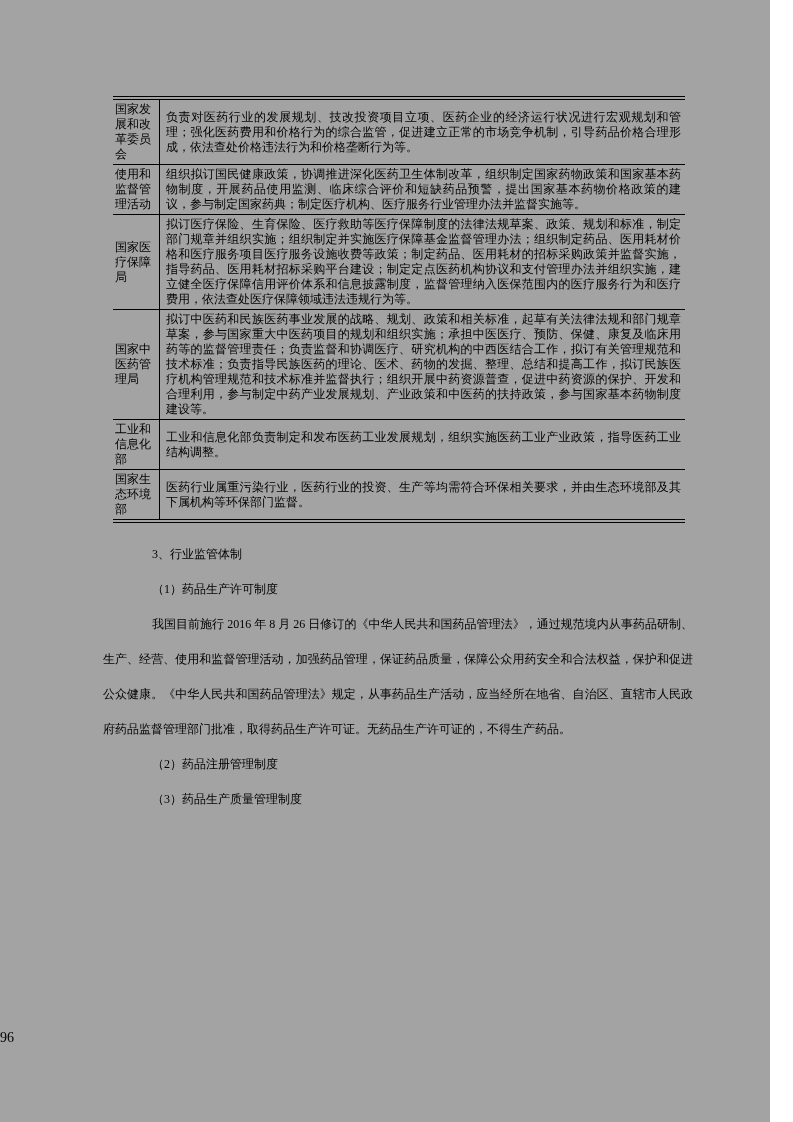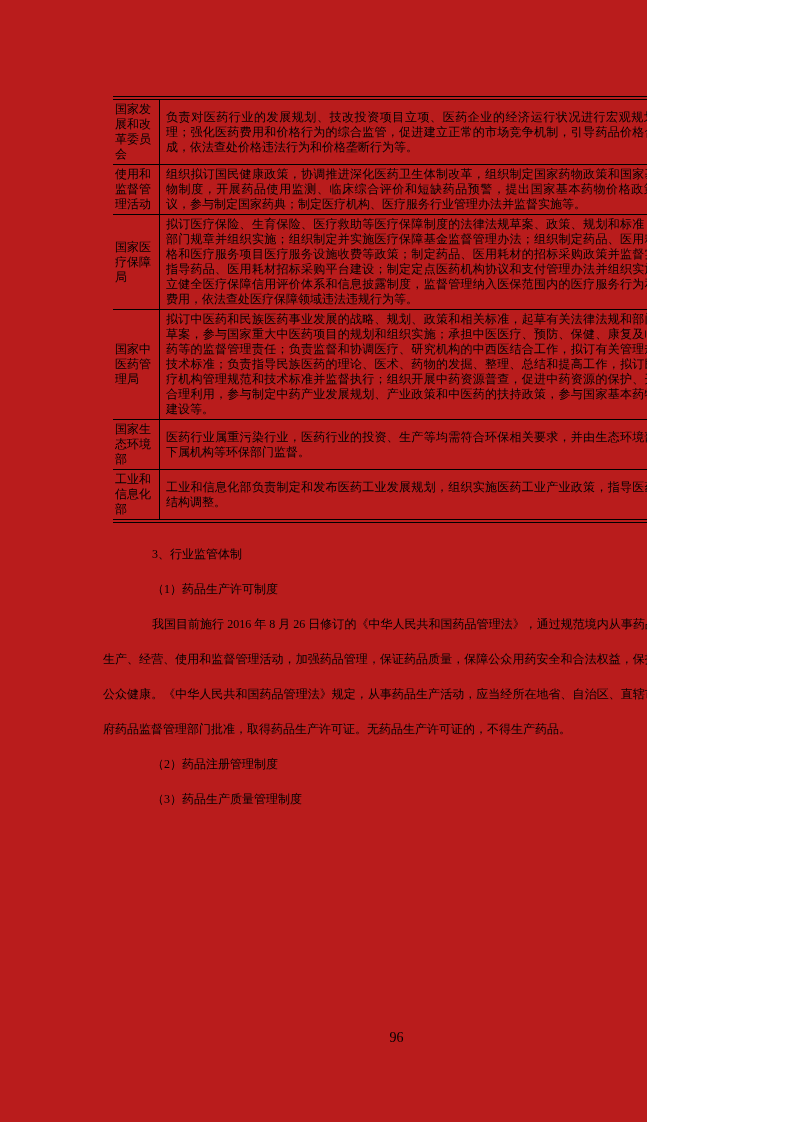--- a/index.html
+++ b/index.html
@@ -2,23 +2,23 @@
 <html><head>
 <meta charset="utf-8">
 <style>
   html, body {
     margin: 0;
     padding: 0;
     background: #ffffff;
   }
   .page {
     position: relative;
-    width: 647px;
+    width: 770px;
     height: 1122px;
-    background: #b91c1c;
+    background: #a3a3a3;
     color: #000000;
     font-family: "Liberation Serif", "DejaVu Serif", serif;
     box-sizing: border-box;
     padding: 96px 100px 0 103px;
     overflow: hidden;
   }
   
   table.reg {
     border-collapse: collapse;
     table-layout: fixed;
@@ -58,21 +58,20 @@
   .body-text p {
     margin: 0;
     text-indent: 49px;
   }
   
   .page-number {
     position: absolute;
     left: 0;
     top: 1028px;
     width: 793px;
-    text-align: center;
     font-size: 14px;
     line-height: 20px;
   }
 </style>
 </head>
 <body>
 
 <div class="page">
 
   <table class="reg">
@@ -87,26 +86,26 @@
         </tr>
         <tr>
           <td class="agency">国家医疗保障局</td>
           <td class="duty">拟订医疗保险、生育保险、医疗救助等医疗保障制度的法律法规草案、政策、规划和标准，制定部门规章并组织实施；组织制定并实施医疗保障基金监督管理办法；组织制定药品、医用耗材价格和医疗服务项目医疗服务设施收费等政策；制定药品、医用耗材的招标采购政策并监督实施，指导药品、医用耗材招标采购平台建设；制定定点医药机构协议和支付管理办法并组织实施，建立健全医疗保障信用评价体系和信息披露制度，监督管理纳入医保范围内的医疗服务行为和医疗费用，依法查处医疗保障领域违法违规行为等。</td>
         </tr>
         <tr>
           <td class="agency">国家中医药管理局</td>
           <td class="duty">拟订中医药和民族医药事业发展的战略、规划、政策和相关标准，起草有关法律法规和部门规章草案，参与国家重大中医药项目的规划和组织实施；承担中医医疗、预防、保健、康复及临床用药等的监督管理责任；负责监督和协调医疗、研究机构的中西医结合工作，拟订有关管理规范和技术标准；负责指导民族医药的理论、医术、药物的发掘、整理、总结和提高工作，拟订民族医疗机构管理规范和技术标准并监督执行；组织开展中药资源普查，促进中药资源的保护、开发和合理利用，参与制定中药产业发展规划、产业政策和中医药的扶持政策，参与国家基本药物制度建设等。</td>
         </tr>
         <tr>
+          <td class="agency">工业和信息化部</td>
+          <td class="duty">工业和信息化部负责制定和发布医药工业发展规划，组织实施医药工业产业政策，指导医药工业结构调整。</td>
+        </tr>
+        <tr>
           <td class="agency">国家生态环境部</td>
           <td class="duty">医药行业属重污染行业，医药行业的投资、生产等均需符合环保相关要求，并由生态环境部及其下属机构等环保部门监督。</td>
-        </tr>
-        <tr>
-          <td class="agency">工业和信息化部</td>
-          <td class="duty">工业和信息化部负责制定和发布医药工业发展规划，组织实施医药工业产业政策，指导医药工业结构调整。</td>
         </tr>
       </tbody>
   </table>
 
   <div class="body-text">
     <p>3、行业监管体制</p>
     <p>（1）药品生产许可制度</p>
     <p>我国目前施行 2016 年 8 月 26 日修订的《中华人民共和国药品管理法》，通过规范境内从事药品研制、生产、经营、使用和监督管理活动，加强药品管理，保证药品质量，保障公众用药安全和合法权益，保护和促进公众健康。《中华人民共和国药品管理法》规定，从事药品生产活动，应当经所在地省、自治区、直辖市人民政府药品监督管理部门批准，取得药品生产许可证。无药品生产许可证的，不得生产药品。</p>
     <p>（2）药品注册管理制度</p>
     <p>（3）药品生产质量管理制度</p>

